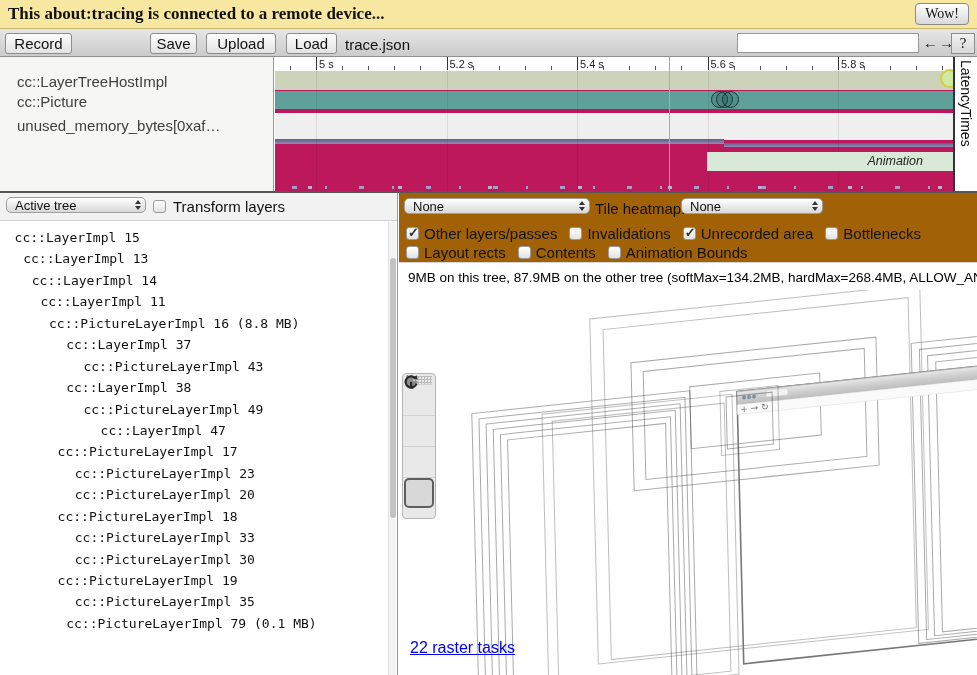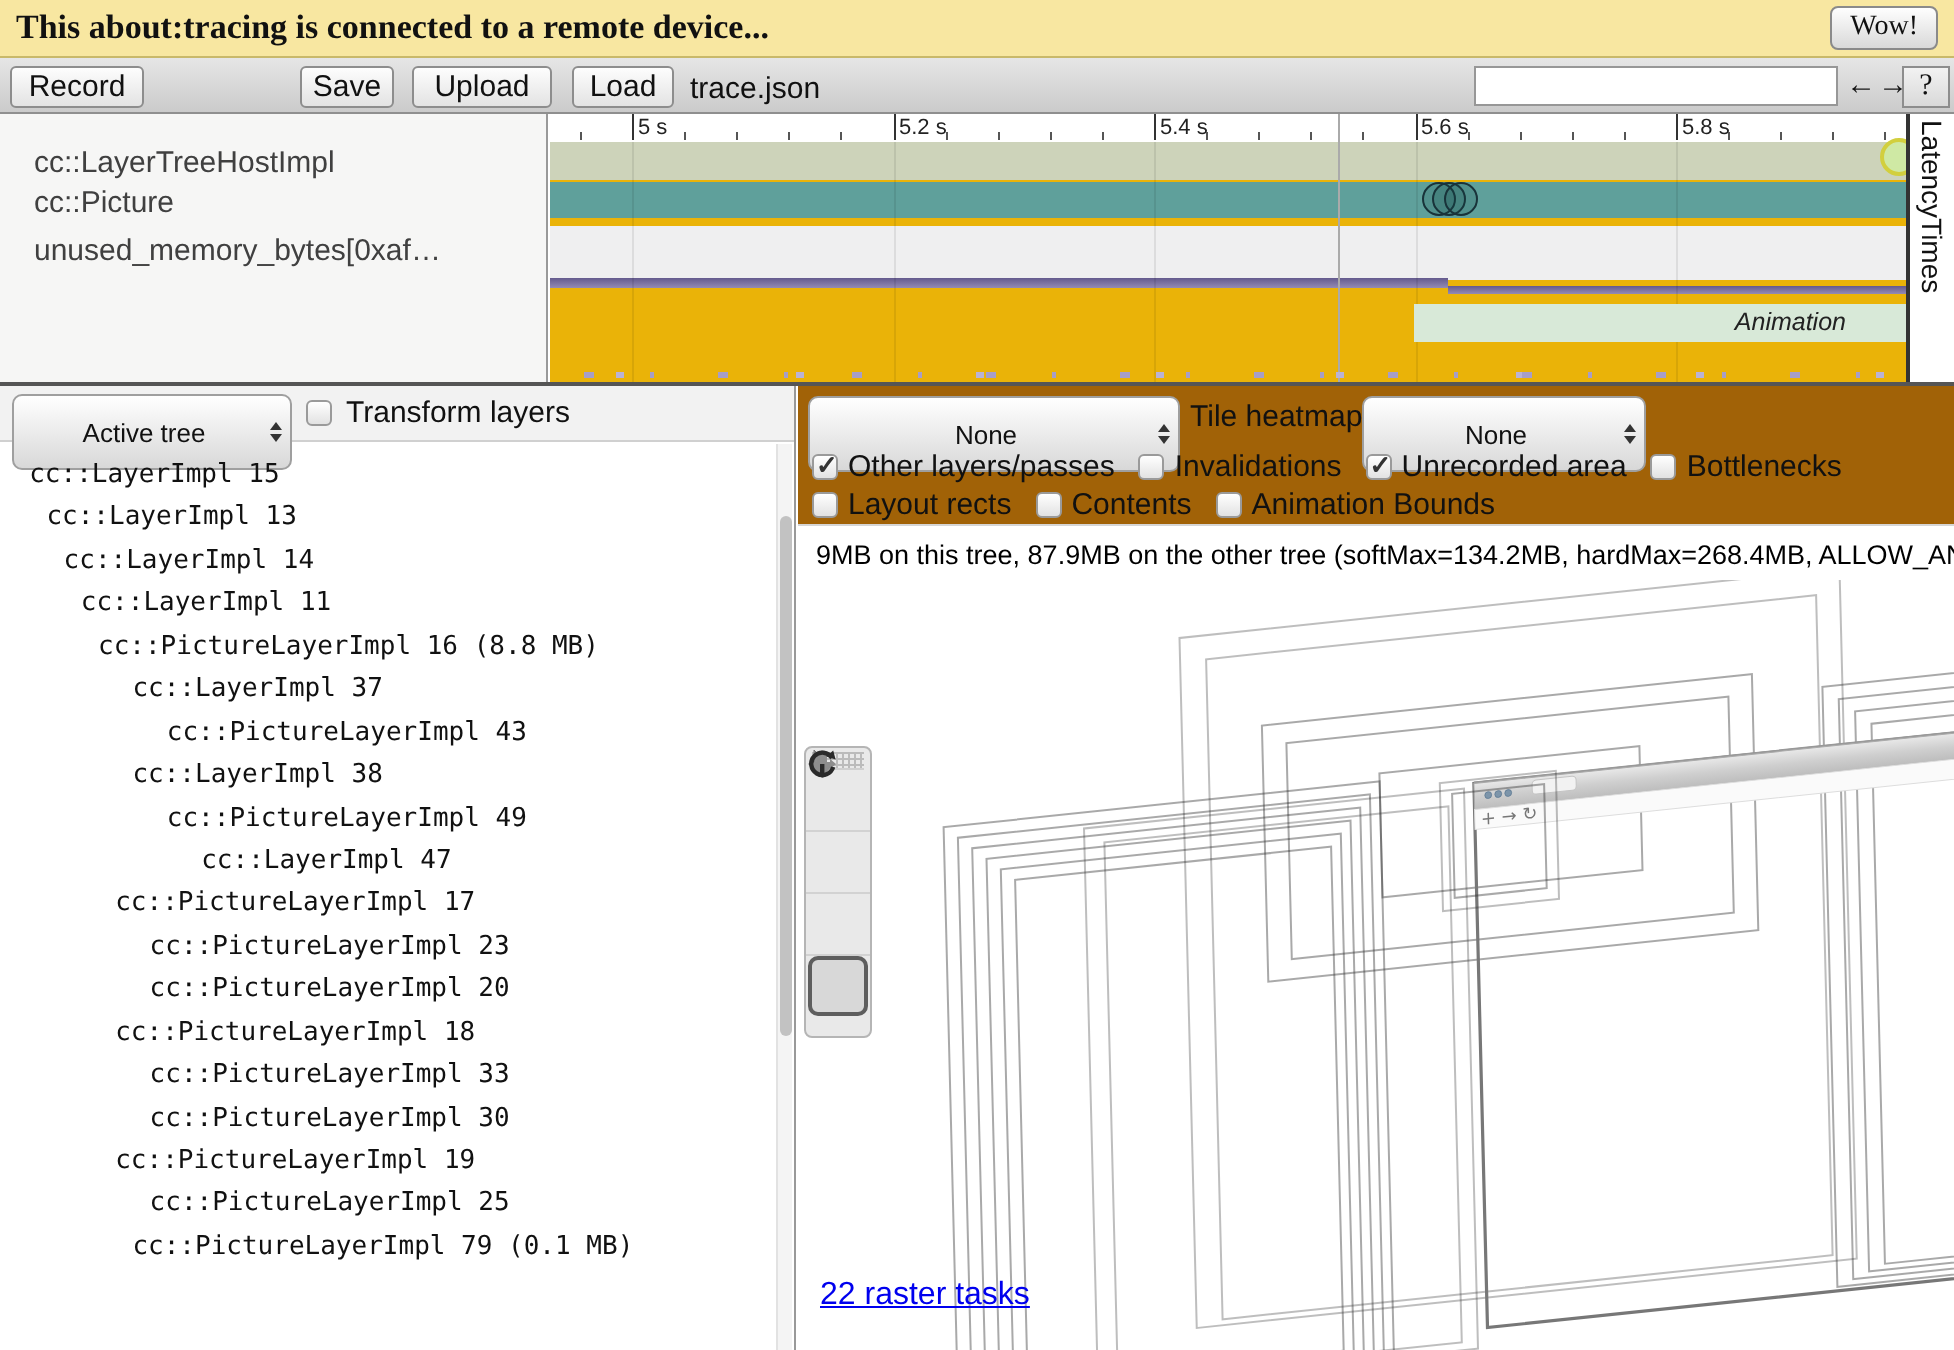--- a/index.html
+++ b/index.html
@@ -31,21 +31,21 @@
   #btn-help { left:951px; width:24px; font:15px "Liberation Serif", serif; border-radius:0;
     background:linear-gradient(#f2f2f2,#d9d9d9); }
 
   
   .timeline { position:absolute; left:0; top:57px; width:977px; height:136px;
     background:#fff; border-bottom:2px solid #555; }
   .tl-sidebar { position:absolute; left:0; top:0; width:274px; height:134px;
     background:#f6f6f5; border-right:1px solid #999; }
   .tl-track-label { position:absolute; left:17px; font-size:15px; color:#404040; white-space:nowrap;
     overflow:hidden; max-width:252px; }
-  .tl-body { position:absolute; left:275px; top:0; width:678px; height:134px; background:#eab308; overflow:hidden; }
+  .tl-body { position:absolute; left:275px; top:0; width:678px; height:134px; background:#be185d; overflow:hidden; }
   .ruler { position:absolute; left:0; top:0; width:678px; height:14px; background:#fff; }
   .tick-major { position:absolute; top:0; width:1px; height:13px; background:#333; }
   .tick-minor { position:absolute; top:9px; width:1px; height:4px; background:#555; }
   .tick-label { position:absolute; top:1px; font-size:11px; color:#222; white-space:nowrap; }
   .gridline { position:absolute; top:14px; width:1px; height:120px; background:rgba(0,0,0,0.08); }
   .marker-line { position:absolute; top:0; width:1px; height:134px; background:#aaa; }
   .bar-olive { position:absolute; left:0; top:14px; width:678px; height:19px; background:var(--olive); }
   .bar-teal  { position:absolute; left:0; top:34px; width:678px; height:18px; background:var(--teal); }
   .bar-gray  { position:absolute; left:0; top:56px; width:678px; height:27px; background:#efeff0; }
   .counter-seg1 { position:absolute; left:0; top:82px; width:449px; height:5px;
@@ -65,23 +65,23 @@
     background:#cfe9a4; border:2.5px solid #d2cf3e; }
   .tl-strip { position:absolute; right:0; top:0; width:24px; height:134px; background:#fff;
     border-left:2px solid #333; }
   .tl-strip-label { writing-mode:vertical-rl; font-size:14px; color:#111; padding:3px 0 0 3px; white-space:nowrap; }
 
   
   .left-panel { position:absolute; left:0; top:193px; width:398px; height:482px;
     background:#fff; border-right:1px solid #999; }
   .lp-controls { position:absolute; left:0; top:0; width:397px; height:28px;
     background:#f2f2f2; border-bottom:1px solid #d0d0d0; }
-  .mac-select { position:absolute; height:38px; background:linear-gradient(#ffffff,#d8d8d8);
+  .mac-select { position:absolute; height:16px; background:linear-gradient(#ffffff,#d8d8d8);
     border:1px solid #9f9f9f; border-radius:5px; display:flex; align-items:center;
-    font-size:13px; color:#111; padding:0 4px 0 8px;text-align:center; }
+    font-size:13px; color:#111; padding:0 4px 0 8px; }
   .mac-select .sel-label { flex:1; white-space:nowrap; overflow:hidden; }
   .sel-arrows { display:flex; flex-direction:column; align-items:center; margin-left:6px; }
   .sel-arrows i { width:0; height:0; border-left:3.5px solid transparent; border-right:3.5px solid transparent; }
   .sel-arrows .up { border-bottom:4.5px solid #333; margin-bottom:1.5px; }
   .sel-arrows .dn { border-top:4.5px solid #333; }
   #tree-select { left:6px; top:4px; width:140px; }
   .cb { display:inline-block; width:13px; height:13px; border:1px solid #9a9a9a; border-radius:3px;
     background:linear-gradient(#fff,#e2e2e2); vertical-align:-2px; position:relative; }
   .cb.checked::after { content:"✓"; position:absolute; left:1px; top:-3px; font-size:13px; font-weight:bold; color:#333; }
   .lp-cb { position:absolute; left:153px; top:7px; }
@@ -228,21 +228,21 @@
       <div class="tree-row" style="padding-left: 66.2px;">cc::LayerImpl 38</div>
       <div class="tree-row" style="padding-left: 83.4px;">cc::PictureLayerImpl 49</div>
       <div class="tree-row" style="padding-left: 100.6px;">cc::LayerImpl 47</div>
       <div class="tree-row" style="padding-left: 57.6px;">cc::PictureLayerImpl 17</div>
       <div class="tree-row" style="padding-left: 74.8px;">cc::PictureLayerImpl 23</div>
       <div class="tree-row" style="padding-left: 74.8px;">cc::PictureLayerImpl 20</div>
       <div class="tree-row" style="padding-left: 57.6px;">cc::PictureLayerImpl 18</div>
       <div class="tree-row" style="padding-left: 74.8px;">cc::PictureLayerImpl 33</div>
       <div class="tree-row" style="padding-left: 74.8px;">cc::PictureLayerImpl 30</div>
       <div class="tree-row" style="padding-left: 57.6px;">cc::PictureLayerImpl 19</div>
-      <div class="tree-row" style="padding-left: 74.8px;">cc::PictureLayerImpl 25</div>
+      <div class="tree-row" style="padding-left: 74.8px;">cc::PictureLayerImpl 35</div>
       <div class="tree-row" style="padding-left: 66.2px;">cc::PictureLayerImpl 79 (0.1 MB)</div>
     </div>
   <div class="lp-scrollbar">
     <div class="lp-thumb"></div>
   </div>
 </div>
 
 <div class="right-panel">
   <div class="rp-controls">
     <div class="mac-select" id="layer-select">

